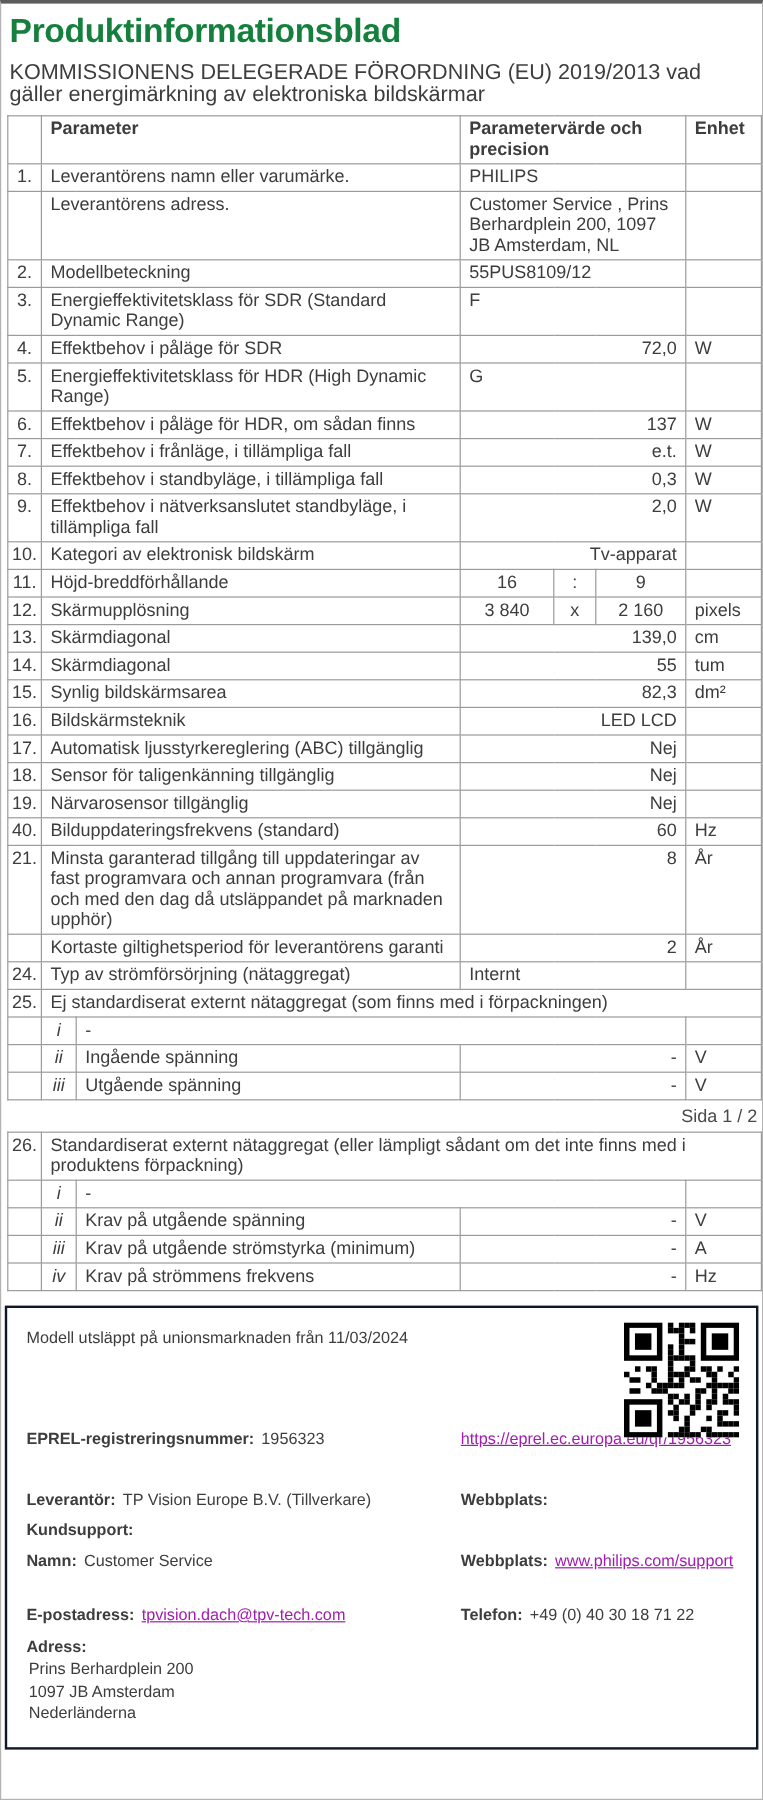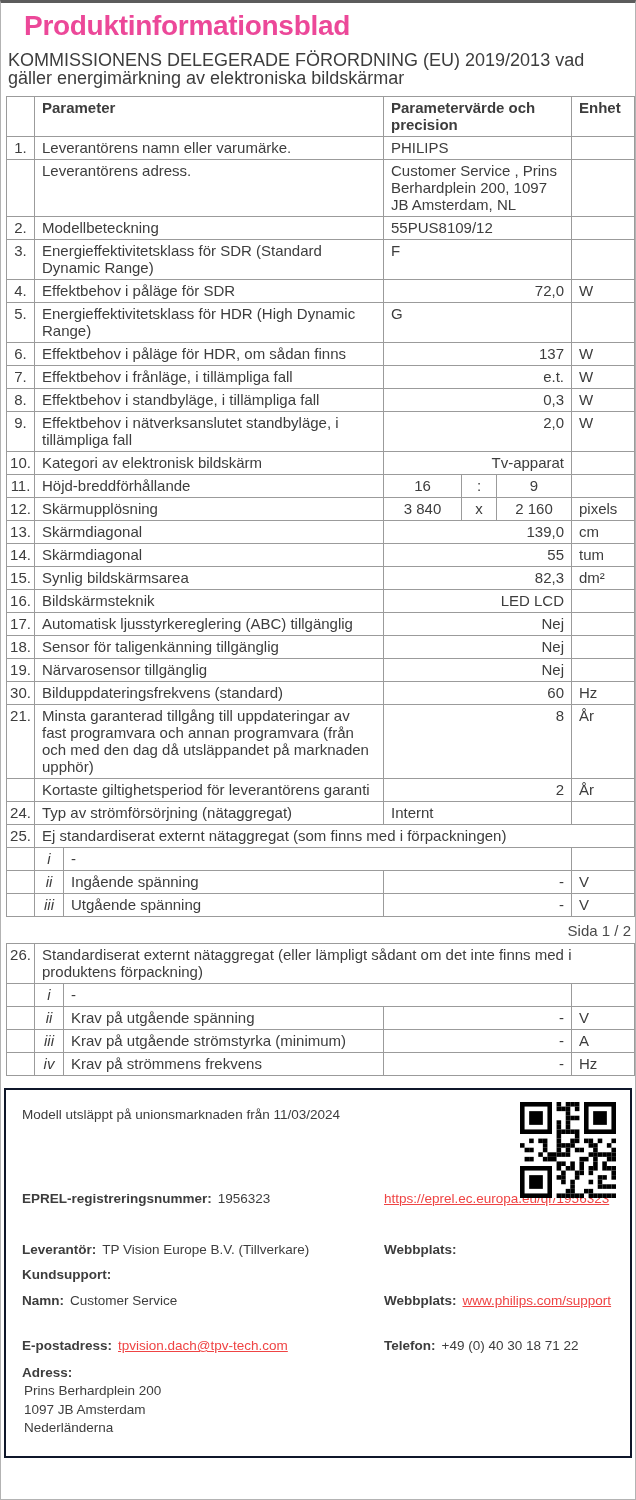--- a/index.html
+++ b/index.html
@@ -5,22 +5,22 @@
   html,body { margin:0; padding:0; background:#e9e9e9; }
   .page {
     width:636px; height:1500px; box-sizing:border-box;
     background:#ffffff;
     border:1px solid #b3b3b3; border-top:3px solid #5c5c5c;
     overflow:hidden;
     font-family:"Liberation Sans", sans-serif;
     color:#3d3d3d;
   }
   .title {
-    color:#ec4899; font-size:28px; font-weight:bold;
-    margin:7px 0 0 23px; letter-spacing:-0.3px; line-height:32px;
+    color:#15803d; font-size:28px; font-weight:bold;
+    margin:7px 0 0 7px; letter-spacing:-0.3px; line-height:32px;
   }
   .subtitle {
     font-size:18px; line-height:18px;
     margin:9px 10px 9px 7px; max-width:604px;
   }
   table.sheet {
     border-collapse:collapse; table-layout:fixed;
     margin-left:5px; width:628px; font-size:15px;
   }
   table.sheet td, table.sheet th {
@@ -39,21 +39,21 @@
   .info-box {
     margin:12px 3px 0 3px; border:2px solid #0f172a;
     box-sizing:border-box; min-height:370px; position:relative;
     padding:16px 16px 6px 16px; font-size:13.5px; line-height:18px;
   }
   .market-date { margin:0; }
   .qr-wrap { position:absolute; top:12px; right:14px; width:96px; height:96px; }
   .contact { margin-top:66px; }
   .crow { display:grid; grid-template-columns:362px 1fr; }
   .lbl { font-weight:bold; margin-right:6px; }
-  .lnk { color:#ef4444; text-decoration:underline; cursor:pointer; }
+  .lnk { color:#a21caf; text-decoration:underline; cursor:pointer; }
   .rcol .lnk { word-break:break-all; }
   .row-eprel   { margin-bottom:13px; min-height:38px; }
   .row-supplier{ margin-bottom:7px; }
   .row-support { margin-bottom:8px; }
   .row-name    { margin-bottom:7px; min-height:38px; }
   .row-email   { margin-bottom:9px; }
   .addr-line { line-height:18.5px; padding-left:2px; }
 </style>
 </head>
 <body>
@@ -201,21 +201,21 @@
           <td class="val-right" colspan="3">Nej</td>
           <td></td>
         </tr>
         <tr>
           <td class="c-num">19.</td>
           <td colspan="2">Närvarosensor tillgänglig</td>
           <td class="val-right" colspan="3">Nej</td>
           <td></td>
         </tr>
         <tr>
-          <td class="c-num">30.</td>
+          <td class="c-num">40.</td>
           <td colspan="2">Bilduppdateringsfrekvens (standard)</td>
           <td class="val-right" colspan="3">60</td>
           <td>Hz</td>
         </tr>
         <tr>
           <td class="c-num">21.</td>
           <td colspan="2">Minsta garanterad tillgång till uppdateringar av fast programvara och annan programvara (från och med den dag då utsläppandet på marknaden upphör)</td>
           <td class="val-right" colspan="3">8</td>
           <td>År</td>
         </tr>

